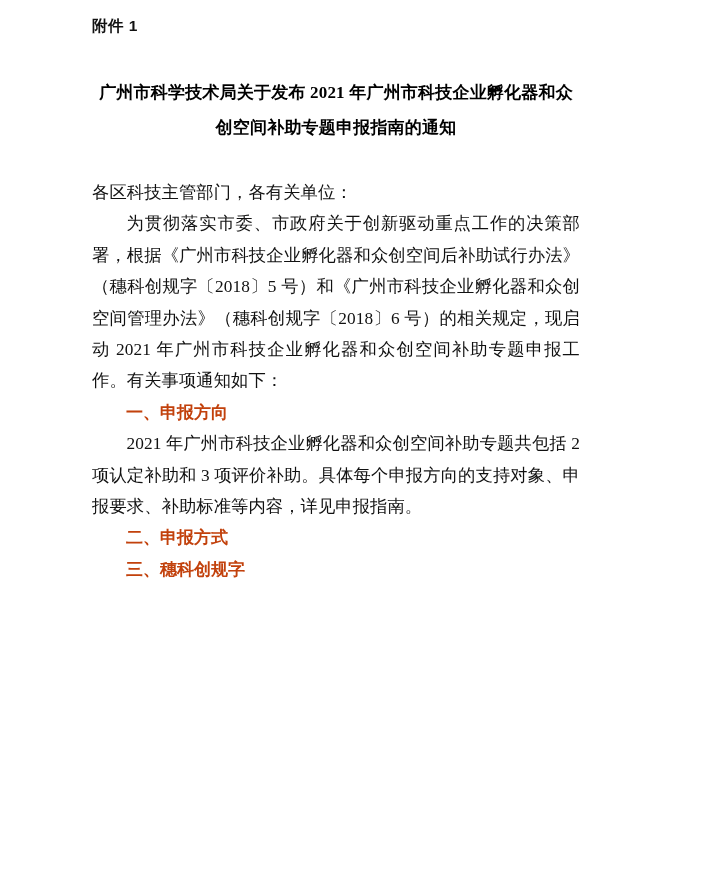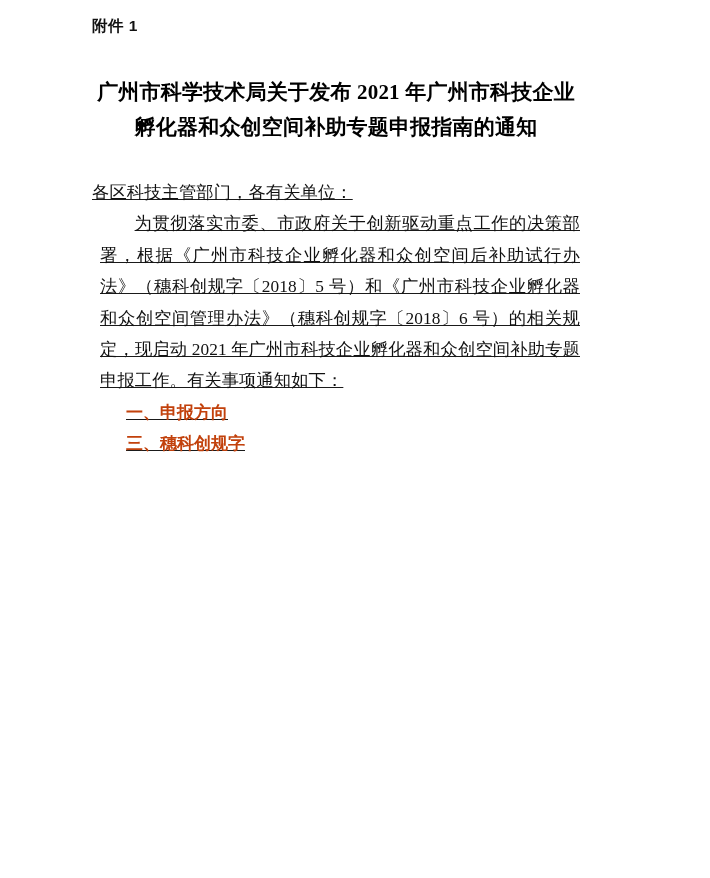--- a/index.html
+++ b/index.html
@@ -26,43 +26,41 @@
     font-weight: bold;
     font-size: 15.5px;
     letter-spacing: 0.5px;
     margin-top: 6px;
     margin-bottom: 0;
     color: #111;
   }
   .doc-title {
     font-family: "Liberation Serif", "DejaVu Serif", serif;
     font-weight: bold;
-    font-size: 21px;
+    font-size: 17px;
     line-height: 35px;
     text-align: center;
     margin: 38px 0 0 0;
     color: #000;
     letter-spacing: 0.2px;
   }
   .body-block {
     margin-top: 32px;
-    text-decoration: underline;
   }
   p.para {
     font-size: 17.3px;
     line-height: 31.4px;
     margin: 0;
     text-align: justify;
     text-justify: inter-ideograph;
     color: #111;
     letter-spacing: 0.1px;
   }
   p.indent {
     text-indent: 2em;
-    margin-left: 8px;
   }
   p.heading {
     font-family: "Liberation Sans", "DejaVu Sans", sans-serif;
     font-weight: bold;
     font-size: 17px;
     line-height: 31.4px;
     margin: 0;
     text-indent: 2em;
     color: #c2410c;
   }
@@ -76,18 +74,20 @@
 
   <h1 class="doc-title">广州市科学技术局关于发布 2021 年广州市科技企业孵化器和众创空间补助专题申报指南的通知</h1>
 
   <div class="body-block">
 
     <p class="para">各区科技主管部门，各有关单位：</p>
 
     <p class="para indent">为贯彻落实市委、市政府关于创新驱动重点工作的决策部署，根据《广州市科技企业孵化器和众创空间后补助试行办法》（穗科创规字〔2018〕5 号）和《广州市科技企业孵化器和众创空间管理办法》（穗科创规字〔2018〕6 号）的相关规定，现启动 2021 年广州市科技企业孵化器和众创空间补助专题申报工作。有关事项通知如下：</p>
 
     <p class="heading">一、申报方向</p>
+    <p class="para indent">2021 年广州市科技企业孵化器和众创空间补助专题共包括 2 项认定补助和 3 项评价补助。具体每个申报方向的支持对象、申报要求、补助标准等内容，详见申报指南。</p>
 
+    <p class="heading">二、申报方式</p>
 
     <p class="heading">三、穗科创规字</p>
 
   </div>
 </div>
 
 </body></html>

